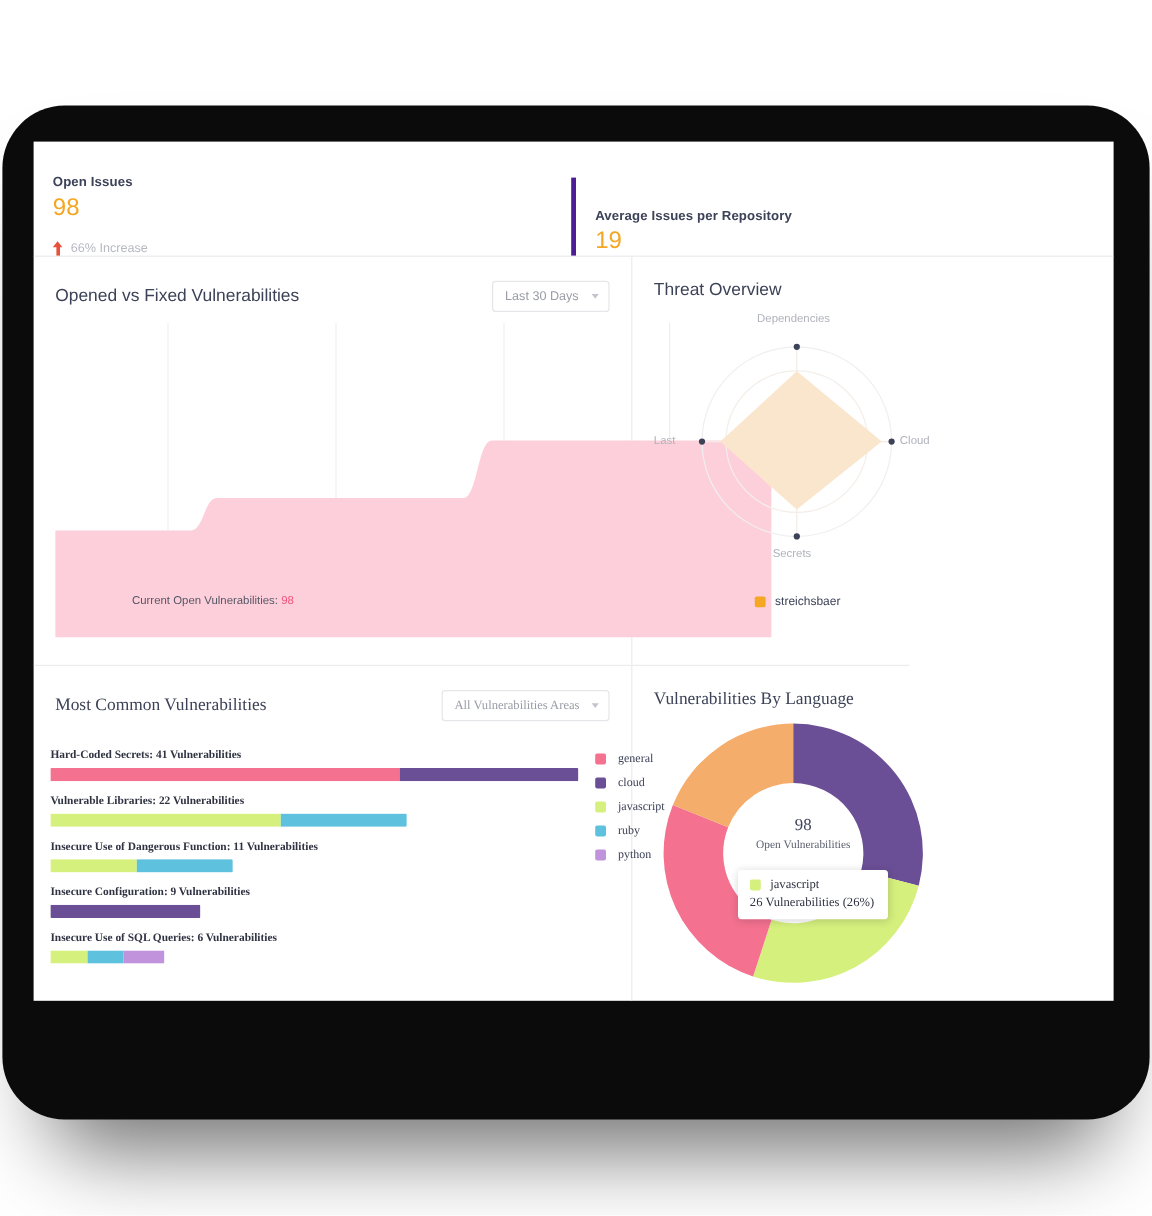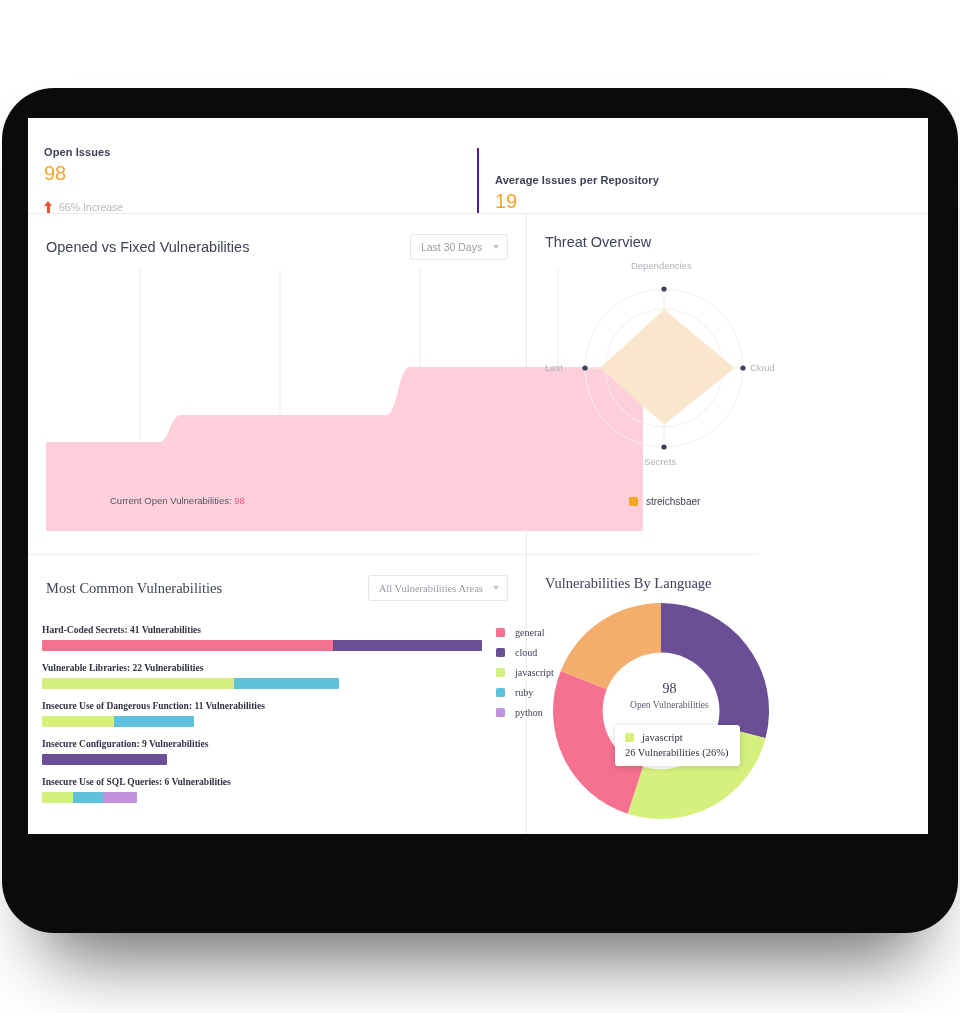--- a/index.html
+++ b/index.html
@@ -36,21 +36,21 @@
 
   
   .stat-strip {
     position: absolute; left: 0; top: 0;
     width: 900px; height: 96px;
     display: flex;
     border-bottom: 1px solid #ececee;
     align-items: flex-end;
   }
   .stat-card { flex: 1; padding: 26px 0 0 16px; position: relative; }
-  .stat-card + .stat-card { border-left: 2px solid #4c1d95; }
+  .stat-card + .stat-card { border-left: 4px solid #4c1d95; }
   .stat-title { font-size: 11px; font-weight: bold; color: #3c4257; letter-spacing: 0.1px; }
   .stat-value { font-size: 20px; color: #f5a623; margin-top: 4px; font-weight: normal; }
   .stat-delta { display: flex; align-items: center; gap: 6px; margin-top: 16px; }
   .stat-delta-text { font-size: 10.5px; color: #b6b9c2; }
   .arrow-up-icon { display:inline-block; width: 9px; height: 12px; position: relative; }
   .arrow-up-icon::before {
     content:""; position:absolute; left:2.5px; top:3px; width:3px; height:9px; background:#e8503a;
   }
   .arrow-up-icon::after {
     content:""; position:absolute; left:0; top:0; width:0; height:0;

